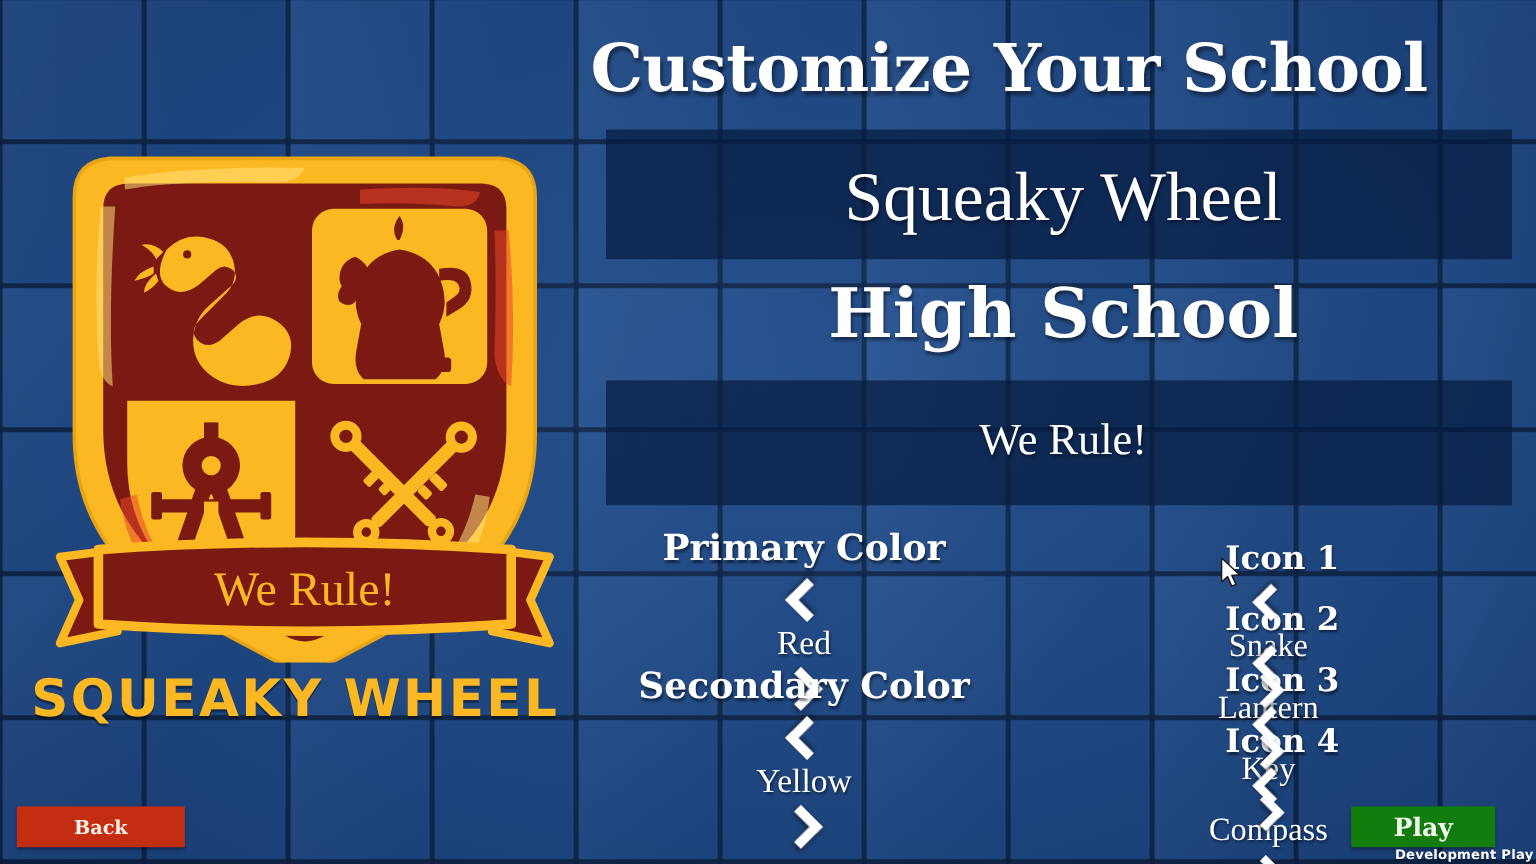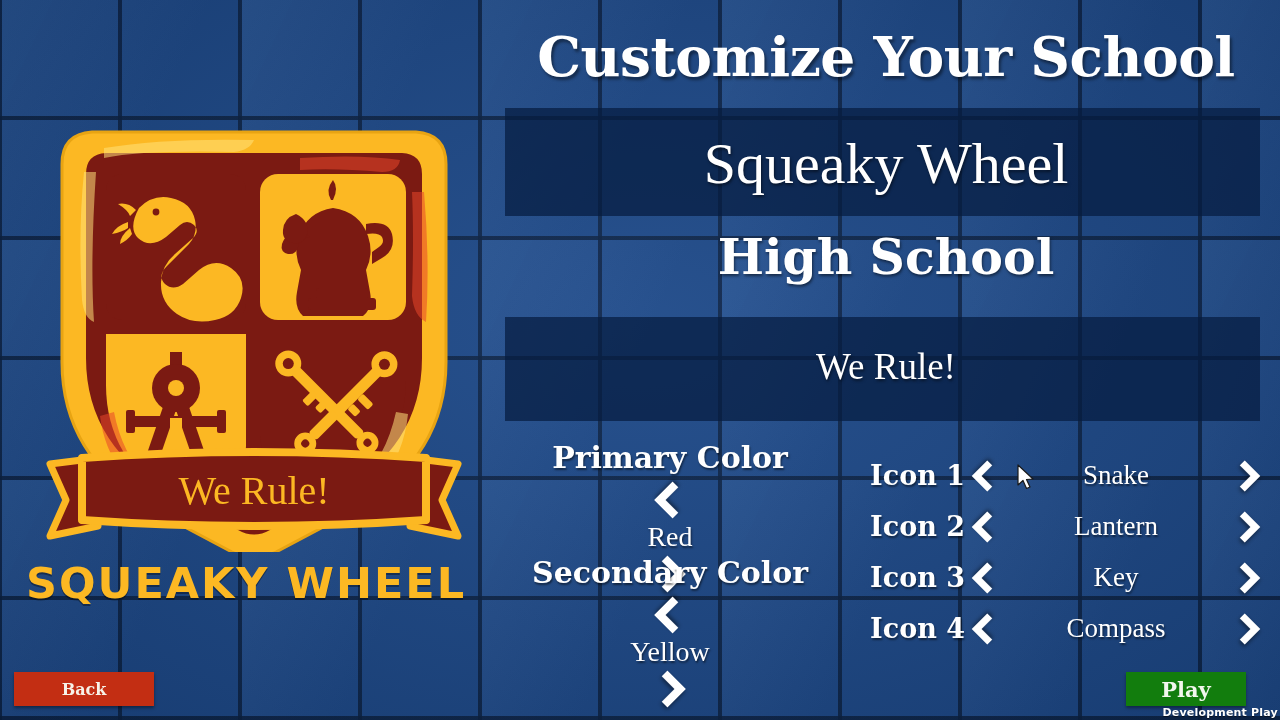--- a/index.html
+++ b/index.html
@@ -69,21 +69,21 @@
     color:#fcb823;
     text-shadow:0 2px 0 rgba(0,0,0,.35);
     white-space:nowrap;
   }
 
   
   #form-panel { position:absolute; left:492px; top:0; width:788px; height:720px; }
 
   #page-title {
     position:absolute; left:0; top:24px; width:788px;
-    text-align:center;
+    text-align:left;
     font-family:"DejaVu Serif", serif;
     font-weight:bold;
     font-size:55px;
     color:#ffffff;
     letter-spacing:-.5px;
     text-shadow:2px 3px 3px rgba(0,0,0,.45);
     white-space:nowrap;
   }
 
   .field-box {
@@ -104,21 +104,21 @@
   }
   #school-name-line {
     top:130px;
     font-family:"Liberation Serif", serif;
     font-size:58px;
   }
   #school-type-line {
     top:228px;
     font-family:"DejaVu Serif", serif;
     font-weight:bold;
-    font-size:49px;
+    font-size:57px;
   }
   #school-motto-line {
     top:345px;
     font-family:"Liberation Serif", serif;
     font-size:37px;
   }
 
   
   .color-group { position:absolute; left:13px; width:330px; }
   #primary-color-group   { top:440px; }
@@ -163,20 +163,21 @@
     filter:drop-shadow(1px 2px 2px rgba(0,0,0,.5));
   }
   .chev.left::before  { transform:translate(-40%,-50%) rotate(-135deg); }
   .chev.right::before { transform:translate(-60%,-50%) rotate(45deg); }
 
   
   #icon-list { position:absolute; left:355px; top:450px; width:420px; }
   .icon-row {
     display:flex; align-items:center;
     height:51px;
+    flex-direction:column;
   }
   .icon-row-label {
     width:118px; text-align:right;
     font-family:"DejaVu Serif", serif;
     font-weight:bold;
     font-size:27px;
     color:#ffffff;
     text-shadow:1px 2px 2px rgba(0,0,0,.5);
     white-space:nowrap;
   }

